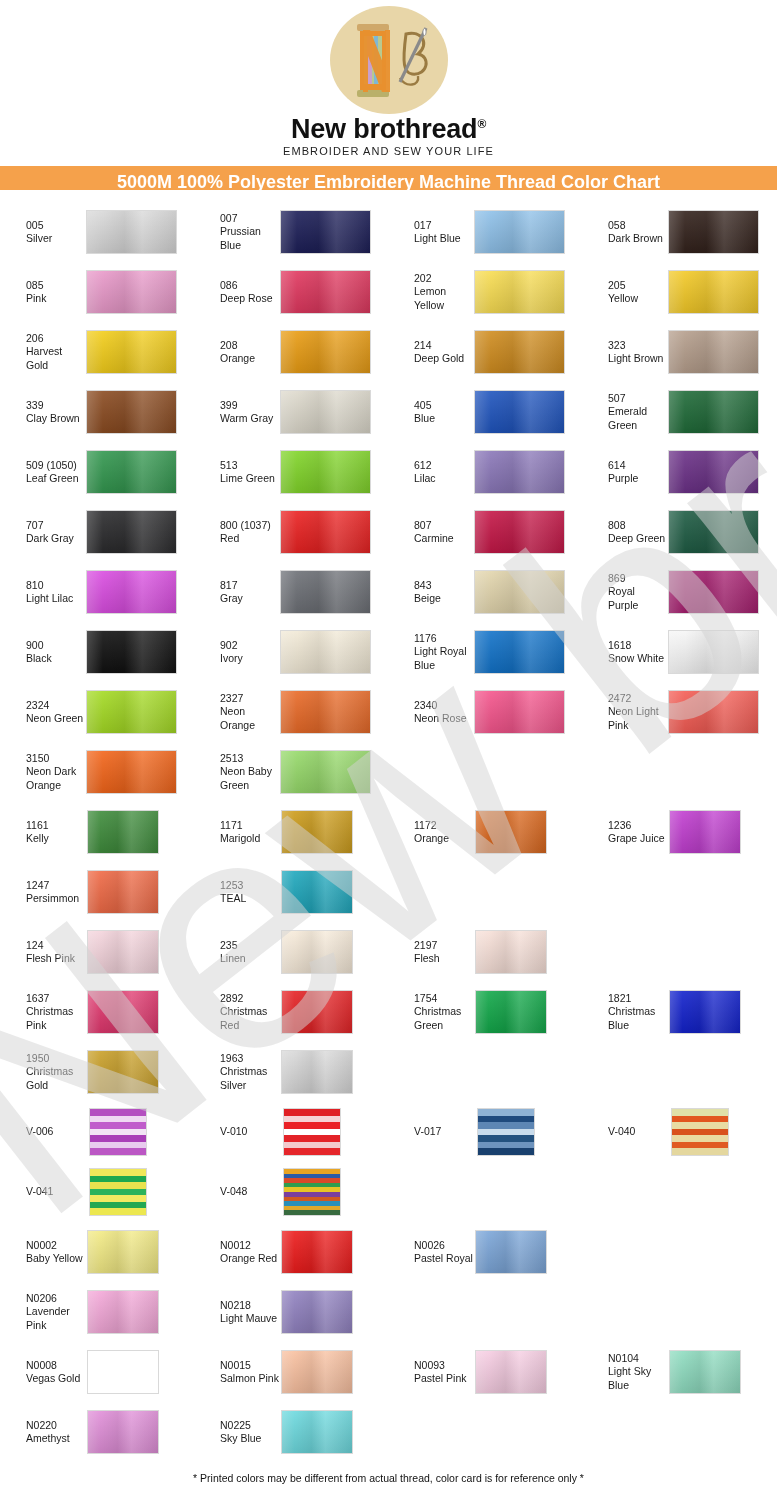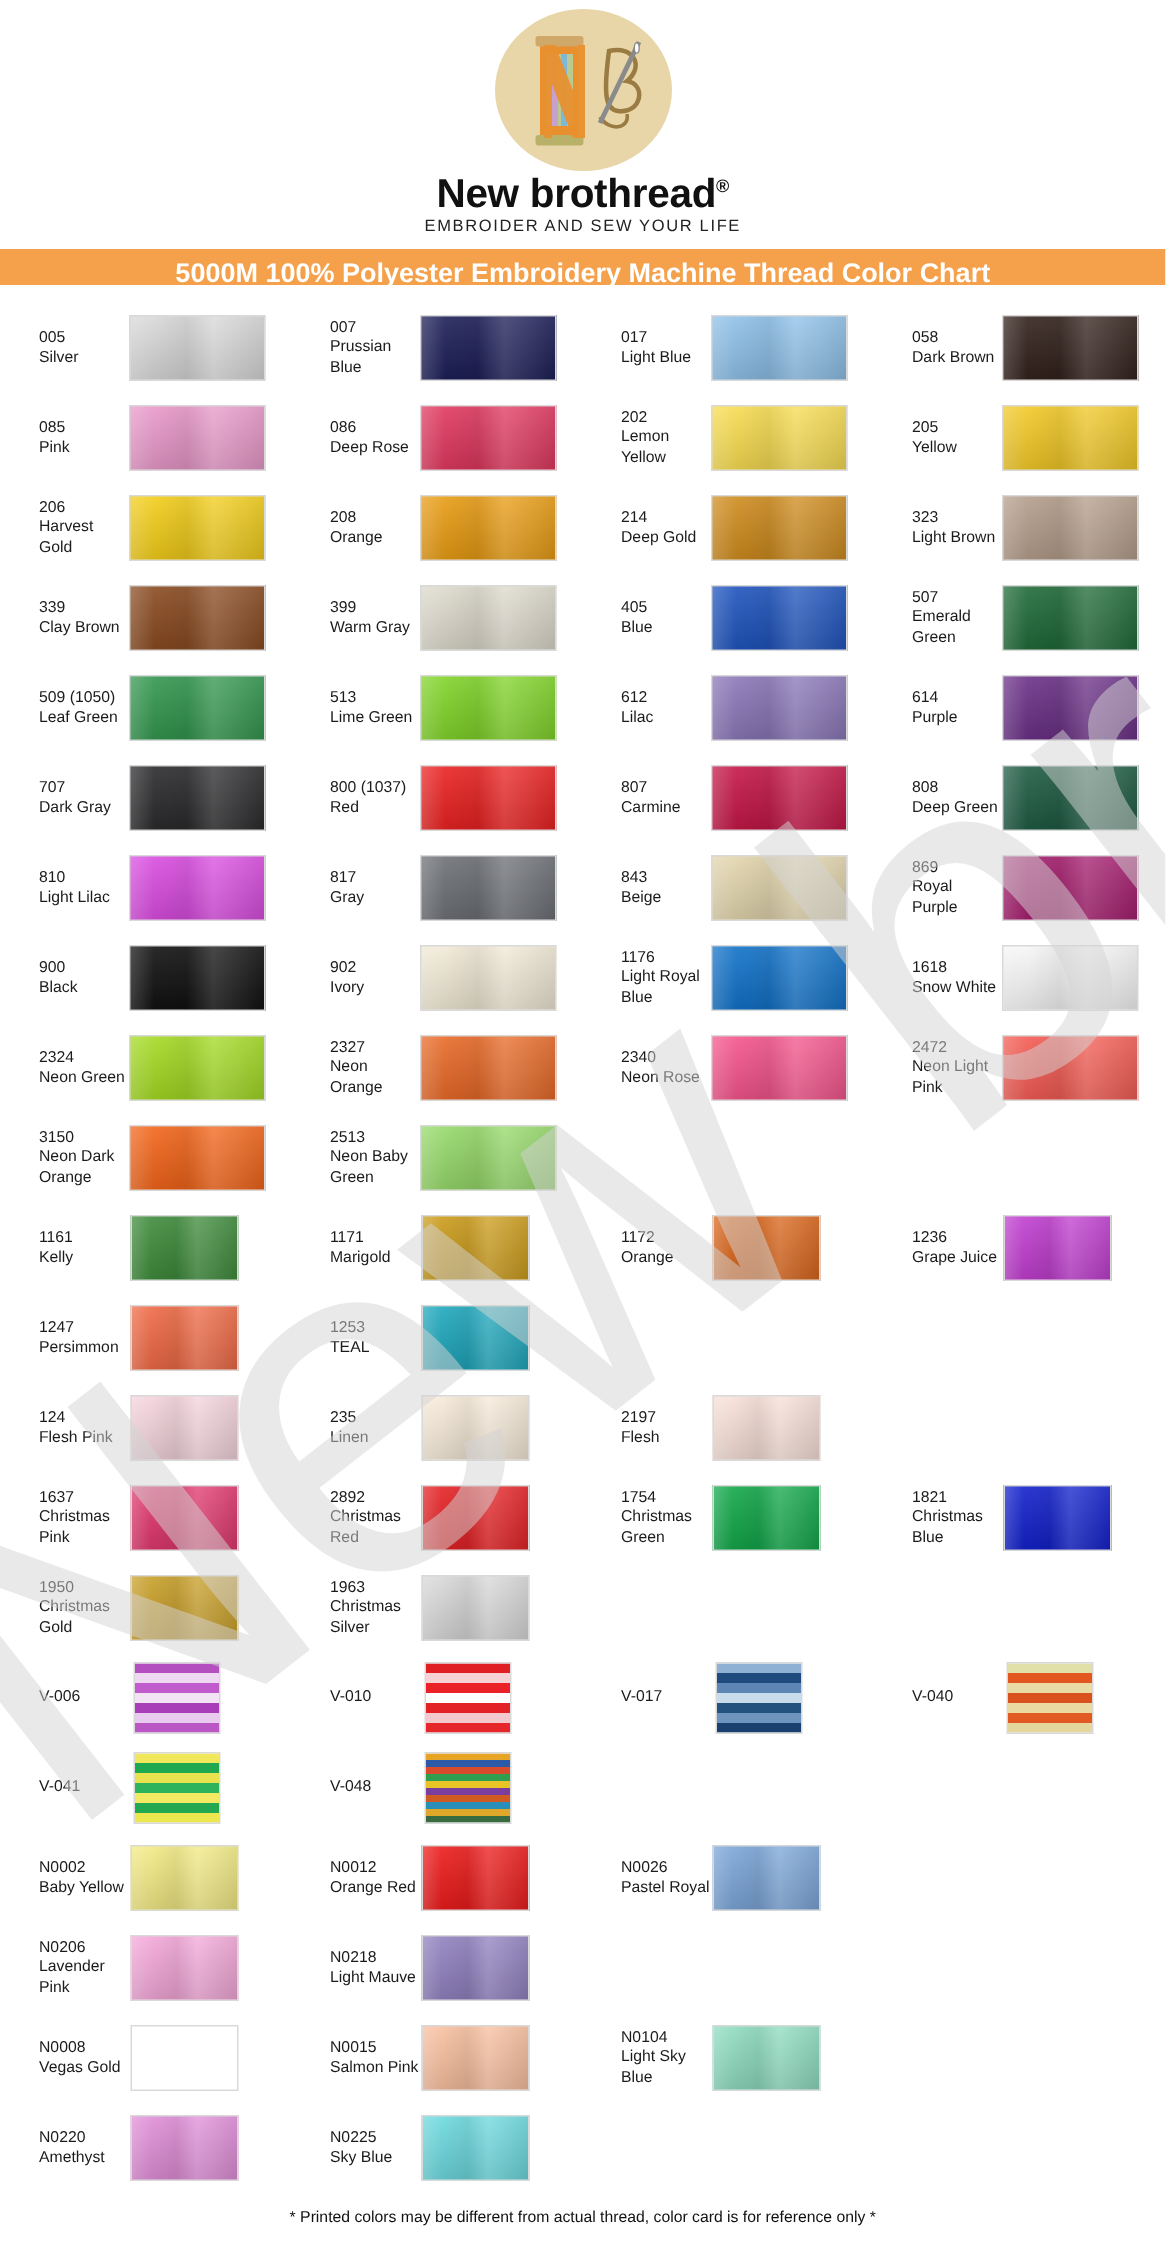--- a/index.html
+++ b/index.html
@@ -555,20 +555,25 @@
         <div class="cell-label">N0008
 Vegas Gold</div>
         <div class="swatch"></div>
       </div>
       <div class="cell">
         <div class="cell-label">N0015
 Salmon Pink</div>
         <div class="swatch" style="background: linear-gradient(to right, rgba(255, 255, 255, 0.18) 0%, rgba(255, 255, 255, 0) 18%, rgba(0, 0, 0, 0.06) 42%, rgba(255, 255, 255, 0.14) 62%, rgba(0, 0, 0, 0.07) 100%), linear-gradient(rgba(255, 255, 255, 0.1), rgba(0, 0, 0, 0.12)), rgb(248, 192, 160);"></div>
       </div>
       <div class="cell">
+        <div class="cell-label">N0093
+Pastel Pink</div>
+        <div class="swatch" style="background: linear-gradient(to right, rgba(255, 255, 255, 0.18) 0%, rgba(255, 255, 255, 0) 18%, rgba(0, 0, 0, 0.06) 42%, rgba(255, 255, 255, 0.14) 62%, rgba(0, 0, 0, 0.07) 100%), linear-gradient(rgba(255, 255, 255, 0.1), rgba(0, 0, 0, 0.12)), rgb(246, 205, 226);"></div>
+      </div>
+      <div class="cell">
         <div class="cell-label">N0104
 Light Sky Blue</div>
         <div class="swatch" style="background: linear-gradient(to right, rgba(255, 255, 255, 0.18) 0%, rgba(255, 255, 255, 0) 18%, rgba(0, 0, 0, 0.06) 42%, rgba(255, 255, 255, 0.14) 62%, rgba(0, 0, 0, 0.07) 100%), linear-gradient(rgba(255, 255, 255, 0.1), rgba(0, 0, 0, 0.12)), rgb(143, 220, 192);"></div>
       </div>
     </div>
     <div class="chart-row compact">
       <div class="cell">
         <div class="cell-label">N0220
 Amethyst</div>
         <div class="swatch" style="background: linear-gradient(to right, rgba(255, 255, 255, 0.18) 0%, rgba(255, 255, 255, 0) 18%, rgba(0, 0, 0, 0.06) 42%, rgba(255, 255, 255, 0.14) 62%, rgba(0, 0, 0, 0.07) 100%), linear-gradient(rgba(255, 255, 255, 0.1), rgba(0, 0, 0, 0.12)), rgb(224, 143, 216);"></div>

